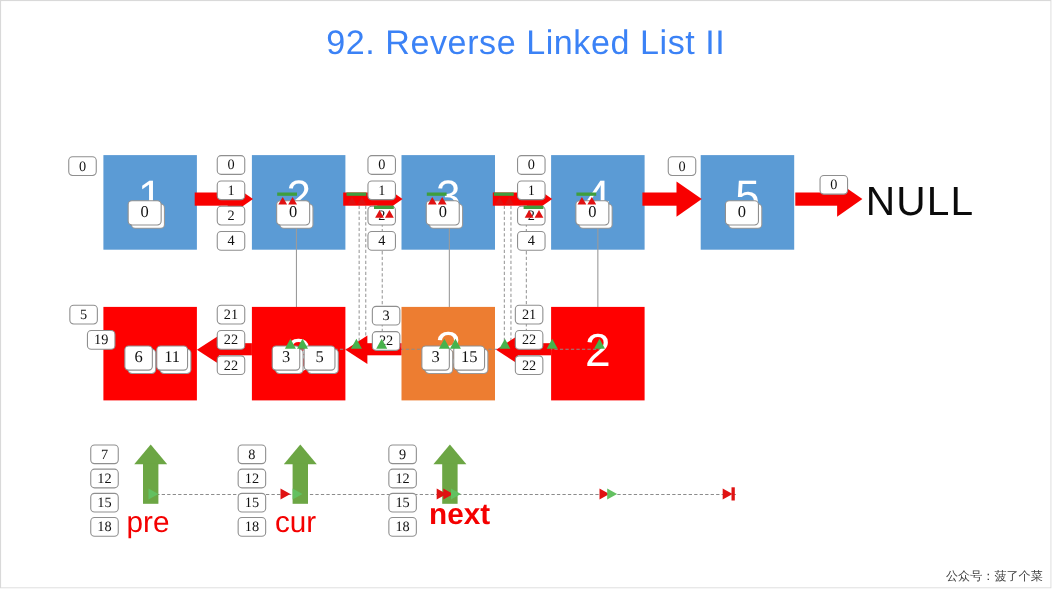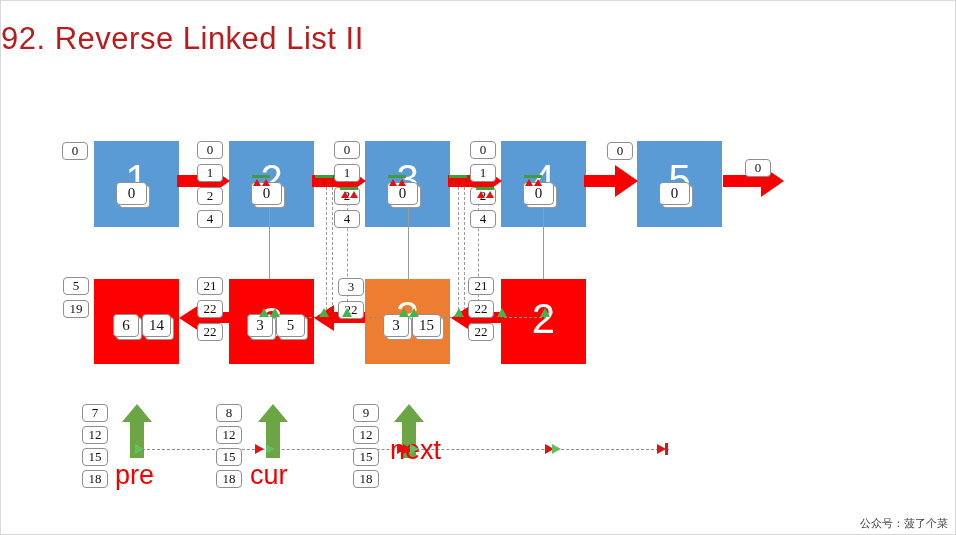--- a/index.html
+++ b/index.html
@@ -1,20 +1,20 @@
 <!DOCTYPE html>
 <html><head>
 <meta charset="utf-8">
 <style>
   html,body{margin:0;padding:0;background:#fff;}
   #canvas{position:relative;width:956px;height:535px;box-sizing:border-box;
           border:1px solid #d9d9d9;background:#fff;overflow:hidden;
           font-family:"Liberation Sans",sans-serif;}
-  .title{position:absolute;top:20px;left:0;width:100%;
-         font-size:31px;color:#b91c1c;letter-spacing:0.5px;}
+  .title{position:absolute;top:20px;left:0;width:100%;text-align:center;
+         font-size:31px;color:#3b82f6;letter-spacing:0.5px;}
   
   .node{position:absolute;width:85px;height:86px;background:#5B9BD5;}
   .ndigit{position:absolute;width:85px;text-align:center;top:156px;
           font-size:40px;color:#fff;z-index:1;}
   .obox,.ibox,.sbox{box-sizing:border-box;background:#fff;border:1px solid #8f8f8f;
           border-radius:4px;text-align:center;color:#111;
           font-family:"Liberation Serif",serif;z-index:4;}
   .obox{position:absolute;width:31px;height:23px;font-size:15px;line-height:21px;
         box-shadow:3px 3px 0 -1px #fff,3px 3px 0 0 #9a9a9a;}
   .ibox{position:absolute;height:23px;font-size:15px;line-height:21px;
@@ -113,20 +113,21 @@
   <div class="ah-r" style="left:206px;top:164px;"></div>
   <div class="shaft" style="left:311px;top:174px;width:33px;"></div>
   <div class="ah-r" style="left:342px;top:164px;"></div>
   <div class="shaft" style="left:447px;top:174px;width:33px;"></div>
   <div class="ah-r" style="left:478px;top:164px;"></div>
   <div class="shaft" style="left:583px;top:174px;width:33px;"></div>
   <div class="ah-r" style="left:614px;top:164px;"></div>
   <div class="shaft" style="left:722px;top:174px;width:40px;"></div>
   <div class="ah-r" style="left:760px;top:164px;"></div>
 
+  <div class="null" style="left:786px;top:161px;">NULL</div>
 
   <div class="fmark" style="left:249px;top:174px;">
       <div class="bar"></div>
       <div class="tris">
         <div class="tri-up-red"></div>
         <div class="tri-up-red"></div>
       </div>
     </div>
   <div class="fmark" style="left:312px;top:174px;">
       <div class="bar"></div>
@@ -176,21 +177,21 @@
   <div class="vline" style="left:542px;top:202px;height:94px;"></div>
   <div class="vdash" style="left:325px;top:186px;height:128px;"></div>
   <div class="vdash" style="left:331px;top:186px;height:128px;"></div>
   <div class="vdash" style="left:346px;top:192px;height:124px;"></div>
   <div class="vdash" style="left:457px;top:186px;height:128px;"></div>
   <div class="vdash" style="left:463px;top:186px;height:128px;"></div>
   <div class="vdash" style="left:477px;top:192px;height:124px;"></div>
 
   <div class="stack" style="left:62px;top:276px;">
       <div class="sbox" style="top: 0px;">5</div>
-      <div class="sbox" style="top: 23px;">19</div>
+      <div class="sbox" style="top: 23px; margin-left: 16px;">19</div>
     </div>
   <div class="stack" style="left:196px;top:276px;">
       <div class="sbox" style="top: 0px;">21</div>
       <div class="sbox" style="top: 23px;">22</div>
       <div class="sbox" style="top: 46px;">22</div>
     </div>
   <div class="stack" style="left:337px;top:277px;">
       <div class="sbox" style="top: 0px;">3</div>
       <div class="sbox" style="top: 23px;">22</div>
     </div>
@@ -203,21 +204,21 @@
   <div class="mbox" style="left:93px;top:278px;background:#FF0000;"></div>
   <div class="mbox" style="left:228px;top:278px;background:#FF0000;"></div>
   <div class="mbox" style="left:364px;top:278px;background:#ED7D31;"></div>
   <div class="mbox" style="left:500px;top:278px;background:#FF0000;"></div>
 
   <div class="mdigit" style="left:228px;top:298px;">3</div>
   <div class="mdigit" style="left:364px;top:292px;">3</div>
   <div class="mdigit" style="left:500px;top:294px;">2</div>
 
   <div class="ibox" style="left:112px;top:313px;width:26px;">6</div>
-  <div class="ibox" style="left:141px;top:313px;width:29px;">14</div>
+  <div class="ibox" style="left:141px;top:313px;width:29px;">11</div>
   <div class="ibox" style="left:246px;top:313px;width:26px;">3</div>
   <div class="ibox" style="left:275px;top:313px;width:29px;">5</div>
   <div class="ibox" style="left:382px;top:313px;width:26px;">3</div>
   <div class="ibox" style="left:411px;top:313px;width:29px;">15</div>
 
   <div class="ah-l" style="left:178px;top:304px;"></div>
   <div class="mshaft" style="left:197px;top:311px;width:31px;"></div>
   <div class="ah-l" style="left:313px;top:304px;"></div>
   <div class="mshaft" style="left:332px;top:311px;width:32px;"></div>
   <div class="ah-l" style="left:450px;top:304px;"></div>
@@ -256,21 +257,21 @@
 
   <div class="ga-head" style="left:121px;top:403px;"></div>
   <div class="ga-shaft" style="left:129px;top:420px;"></div>
   <div class="ga-head" style="left:257px;top:403px;"></div>
   <div class="ga-shaft" style="left:265px;top:420px;"></div>
   <div class="ga-head" style="left:393px;top:403px;"></div>
   <div class="ga-shaft" style="left:401px;top:420px;"></div>
 
   <div class="plabel" style="left:114px;top:459px;">pre</div>
   <div class="plabel" style="left:249px;top:459px;">cur</div>
-  <div class="plabel" style="left:389px;top:434px;">next</div>
+  <div class="plabel" style="left:389px;top:451px;font-weight:bold;">next</div>
 
   <div class="hdash" style="left:136px;top:448px;width:532px;"></div>
   <div class="tri-r-green" style="left:134px;top:443px;"></div>
   <div class="tri-r-red" style="left:254px;top:443px;"></div>
   <div class="tri-r-green" style="left:265px;top:443px;"></div>
   <div class="tri-r-red" style="left:396px;top:443px;"></div>
   <div class="tri-r-red" style="left:402px;top:443px;"></div>
   <div class="tri-r-green" style="left:409px;top:443px;"></div>
   <div class="tri-r-red" style="left:544px;top:443px;"></div>
   <div class="tri-r-green" style="left:551px;top:443px;"></div>

